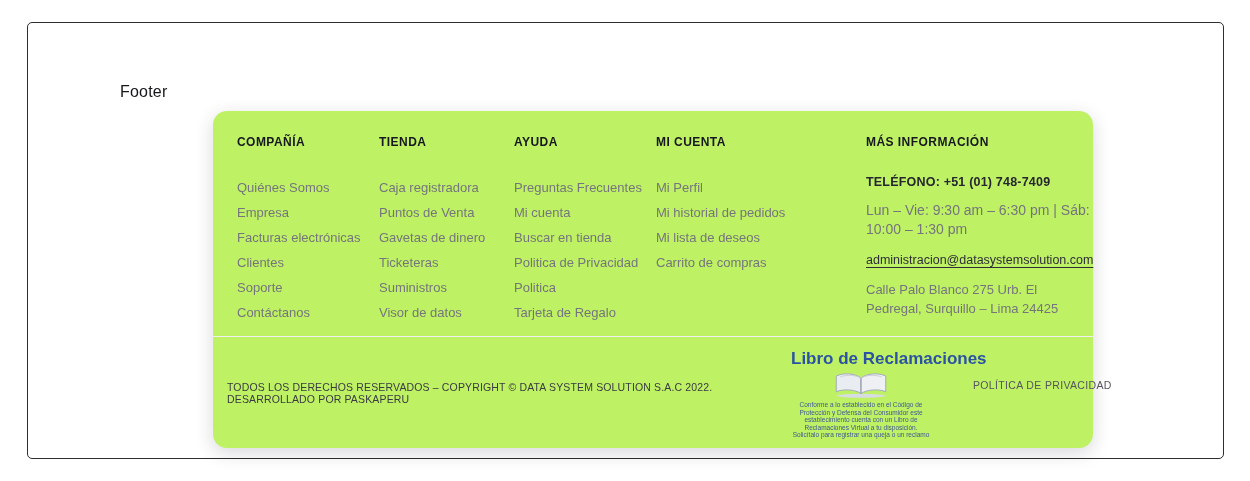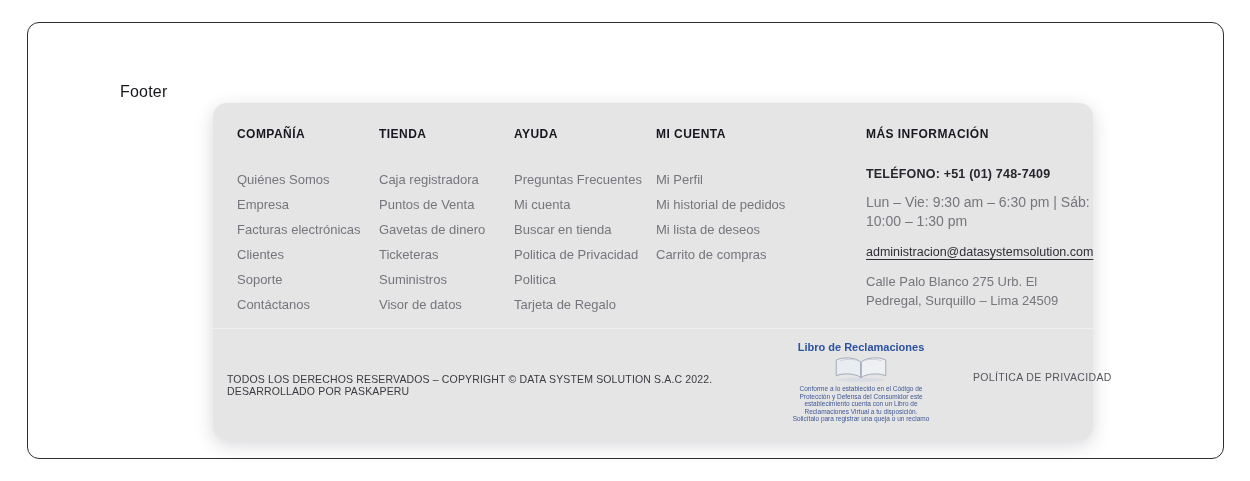--- a/index.html
+++ b/index.html
@@ -1,29 +1,29 @@
 <!DOCTYPE html>
 <html><head>
 <meta charset="utf-8">
 <style>
   * { margin:0; padding:0; box-sizing:border-box; }
   html,body { width:1250px; height:481px; background:#ffffff;
     font-family:"Liberation Sans", sans-serif; overflow:hidden; position:relative; }
 
   .component-frame {
     position:absolute; left:27px; top:22px; width:1197px; height:437px;
-    border:1.5px solid #2e2e2e; border-radius:12px; background:#ffffff;
+    border:1.5px solid #2e2e2e; border-radius:5px; background:#ffffff;
   }
   .component-label {
     position:absolute; left:92px; top:60px; font-size:16px; color:#16161a; letter-spacing:0.2px;
   }
 
   .footer-card {
-    position:absolute; left:185px; top:80px; width:880px; height:337px;
-    background:#e5e5e5; border-radius:14px;
+    position:absolute; left:185px; top:88px; width:880px; height:337px;
+    background:#bef264; border-radius:14px;
     box-shadow:0 5px 18px rgba(40,40,60,0.18);
   }
 
   .links-row { display:flex; padding:24px 24px 0 24px; }
   .fcol { flex:0 0 auto; }
   .fcol-1 { width:142px; }
   .fcol-2 { width:135px; }
   .fcol-3 { width:142px; }
   .fcol-4 { width:210px; }
   .fcol-5 { flex:1 1 auto; }
@@ -46,21 +46,21 @@
   .bottom-divider { position:absolute; left:0; right:0; top:225px; border-top:1px solid #f0f0f2; }
 
   .copyright {
     position:absolute; left:14px; top:270px; width:575px;
     font-size:10.5px; color:#3a3a42; letter-spacing:0.15px;
   }
 
   .claims {
     position:absolute; left:578px; top:238px; width:140px; text-align:center; cursor:pointer;
   }
-  .claims-title { font-size:11px; font-weight:700; color:#2b52a3; margin-bottom:3px; white-space:nowrap; }
+  .claims-title { font-size:17px; font-weight:700; color:#2b52a3; margin-bottom:3px; white-space:nowrap; }
   .claims-book { display:block; margin:0 auto 2px auto; }
   .claims-desc { font-size:6.5px; color:#3f5795; line-height:7.5px; }
 
   .privacy {
     position:absolute; left:745px; top:268px;
     font-size:10.5px; color:#55555d; letter-spacing:0.35px; cursor:pointer; white-space:nowrap;padding-left:15px;
   }
 </style>
 </head>
 <body>
@@ -108,21 +108,21 @@
         <a class="flink">Mi historial de pedidos</a>
         <a class="flink">Mi lista de deseos</a>
         <a class="flink">Carrito de compras</a>
       </div>
 
       <div class="fcol fcol-5">
         <div class="col-title">MÁS INFORMACIÓN</div>
         <div class="info-phone">TELÉFONO: +51 (01) 748-7409</div>
         <div class="info-hours">Lun – Vie: 9:30 am – 6:30 pm | Sáb: 10:00 – 1:30 pm</div>
         <a class="info-email">administracion@datasystemsolution.com</a>
-        <div class="info-address">Calle Palo Blanco 275 Urb. El Pedregal, Surquillo – Lima 24509</div>
+        <div class="info-address">Calle Palo Blanco 275 Urb. El Pedregal, Surquillo – Lima 24425</div>
       </div>
 
     </div>
 
     <div class="bottom-divider"></div>
 
     <div class="copyright">TODOS LOS DERECHOS RESERVADOS – COPYRIGHT © DATA SYSTEM SOLUTION S.A.C 2022. DESARROLLADO POR PASKAPERU</div>
 
     <div class="claims">
       <div class="claims-title">Libro de Reclamaciones</div>

